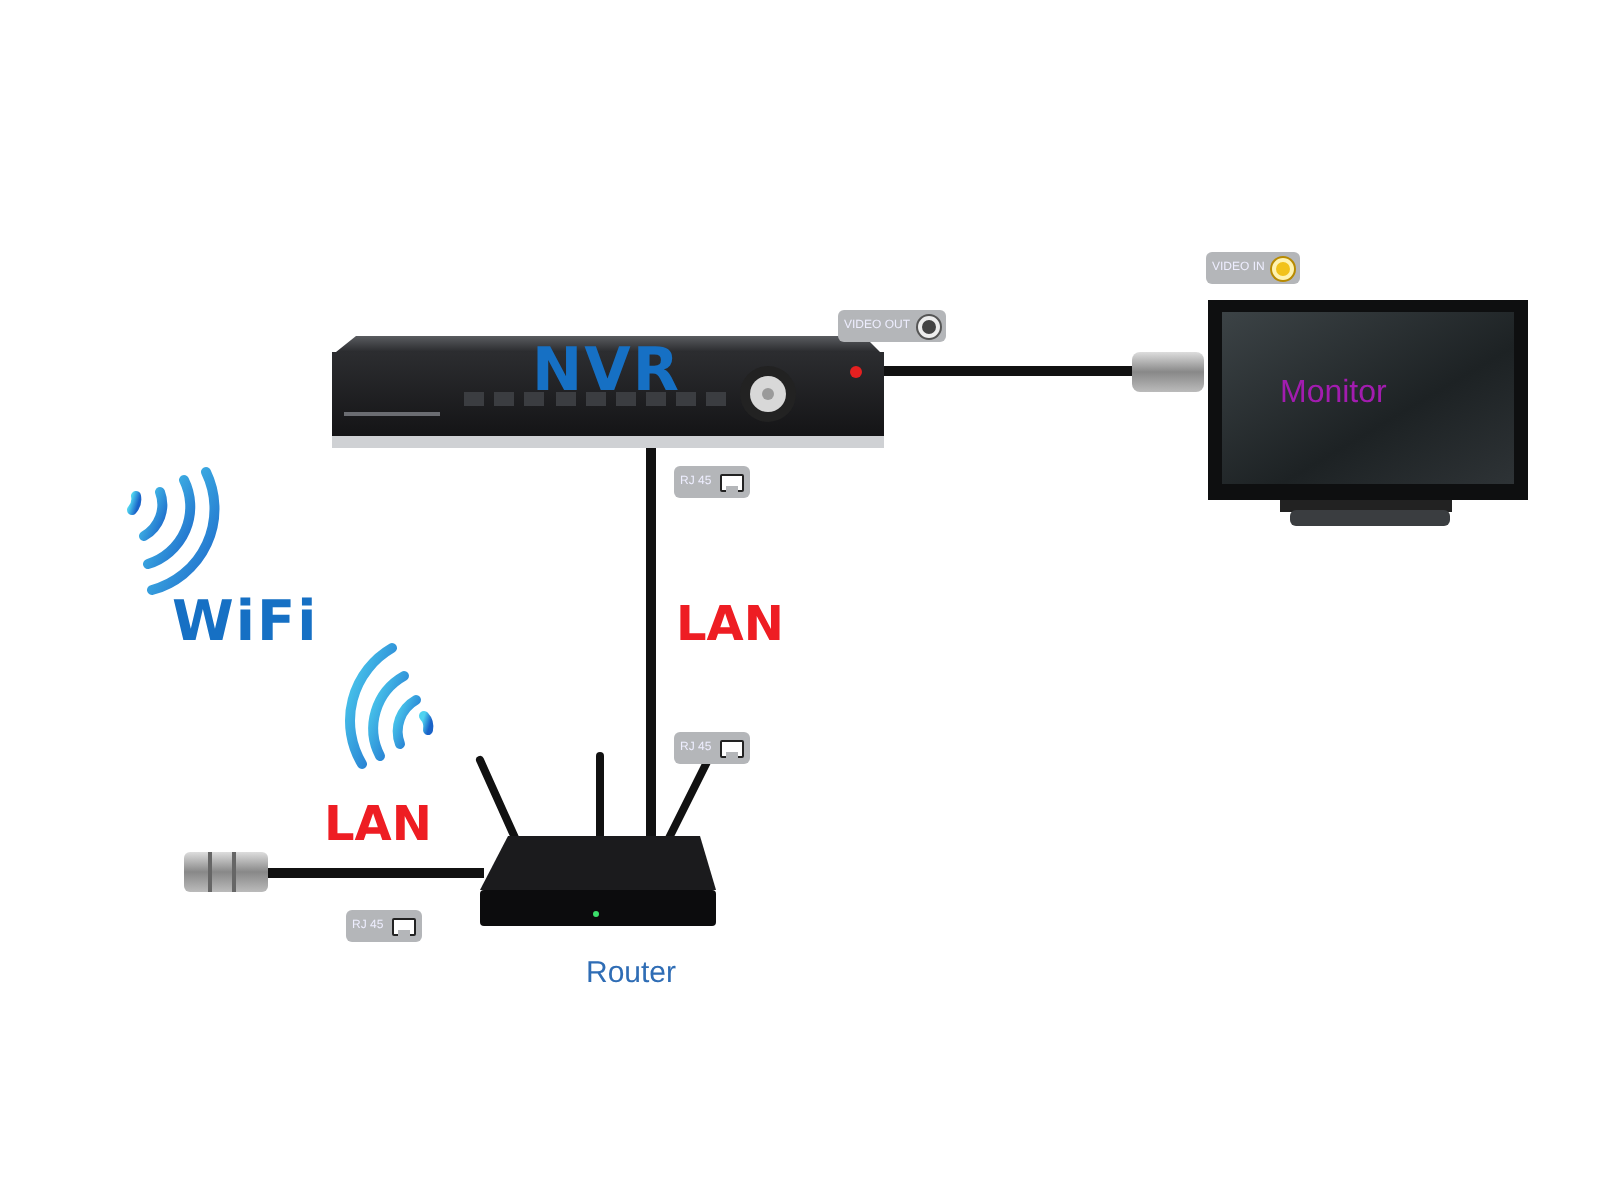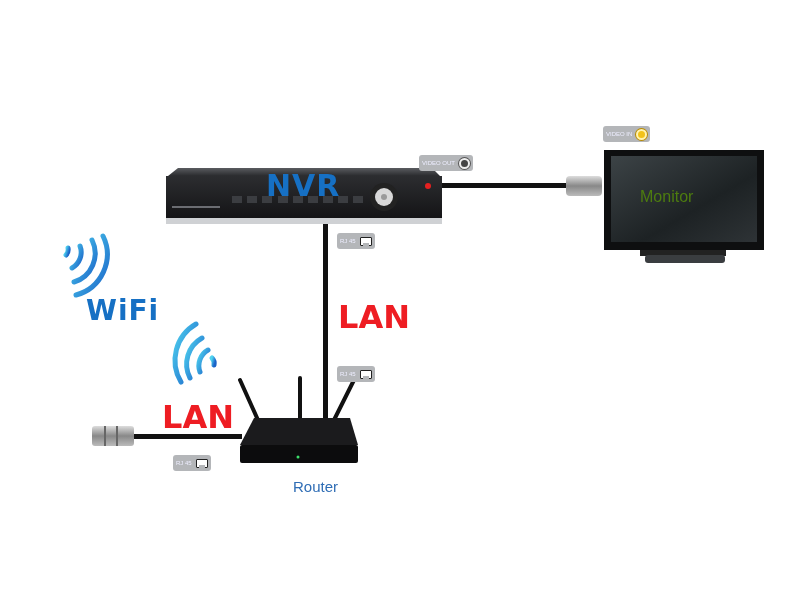--- a/index.html
+++ b/index.html
@@ -1,32 +1,32 @@
 <!DOCTYPE html>
 <html><head>
 <meta charset="utf-8">
 <style>
   html,body{margin:0;padding:0;}
   body{width:800px;height:600px;background:#ffffff;position:relative;overflow:hidden;font-family:"Liberation Sans",sans-serif;}
   .abs{position:absolute;}
   .title{font-family:"DejaVu Sans",sans-serif;font-weight:bold;letter-spacing:1px;}
   .nvr-title{left:266px;top:128px;font-size:30px;color:#1670c4;margin-top:40px;}
   .wifi-title{left:86px;top:294px;font-size:28px;color:#1670c4;}
-  .lan{font-size:32px;color:#ee1d23;font-family:"DejaVu Sans",sans-serif;font-weight:bold;}
+  .lan{font-size:24px;color:#ee1d23;font-family:"DejaVu Sans",sans-serif;font-weight:bold;}
   .lan1{left:338px;top:298px;}
   .lan2{left:162px;top:398px;}
   .router-label{left:293px;top:478px;font-size:15px;color:#2f6db5;}
   .tag{background:#b4b6b9;border-radius:3px;height:16px;display:flex;align-items:center;padding:0 3px;box-sizing:border-box;}
   .tag span.t{font-size:6px;color:#eef;margin-right:4px;white-space:nowrap;}
   .rj-icon{width:12px;height:9px;background:#fff;border:1.5px solid #222;box-sizing:border-box;border-radius:1px;position:relative;}
   .rj-icon:after{content:"";position:absolute;left:2px;right:2px;bottom:-1.5px;height:3px;background:#b4b6b9;}
   .coax-icon{width:11px;height:11px;border-radius:50%;background:#444;border:2px solid #eee;box-sizing:border-box;box-shadow:0 0 0 1px #555;}
   .coax-icon.yellow{background:#f2c21a;border-color:#fff3b0;box-shadow:0 0 0 1px #b88a00;}
   svg{position:absolute;left:0;top:0;}
-  .monitor-text{left:640px;top:188px;font-size:16px;color:#4d7c0f;}
+  .monitor-text{left:640px;top:188px;font-size:16px;color:#a21caf;}
 </style>
 </head>
 <body>
 
 <svg width="800" height="600">
   <defs>
     <linearGradient id="nvrTop" x1="0" y1="0" x2="0" y2="1">
       <stop offset="0" stop-color="#5a5c60"></stop>
         <stop offset="1" stop-color="#2a2b2e"></stop>
     </linearGradient>

